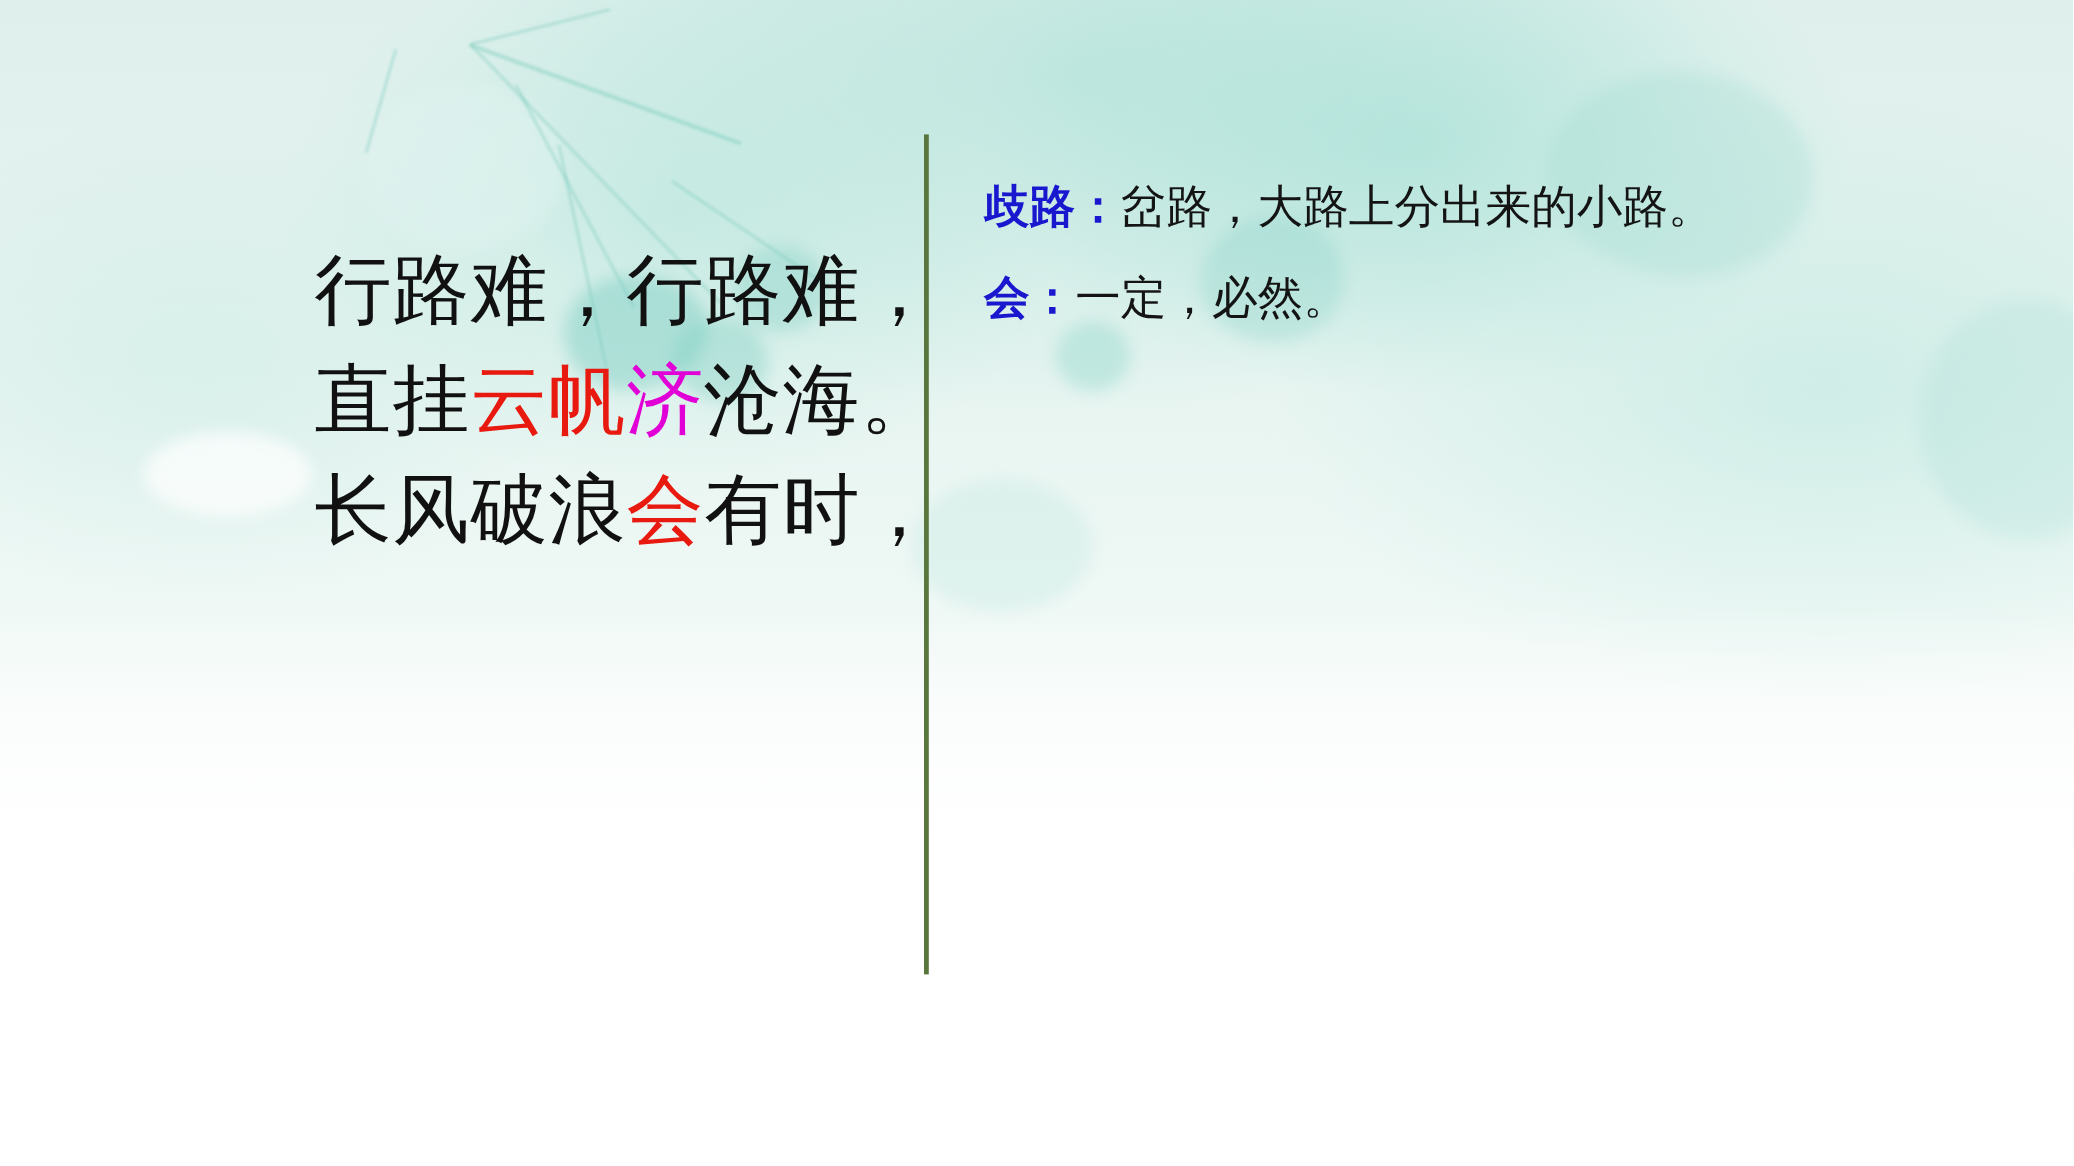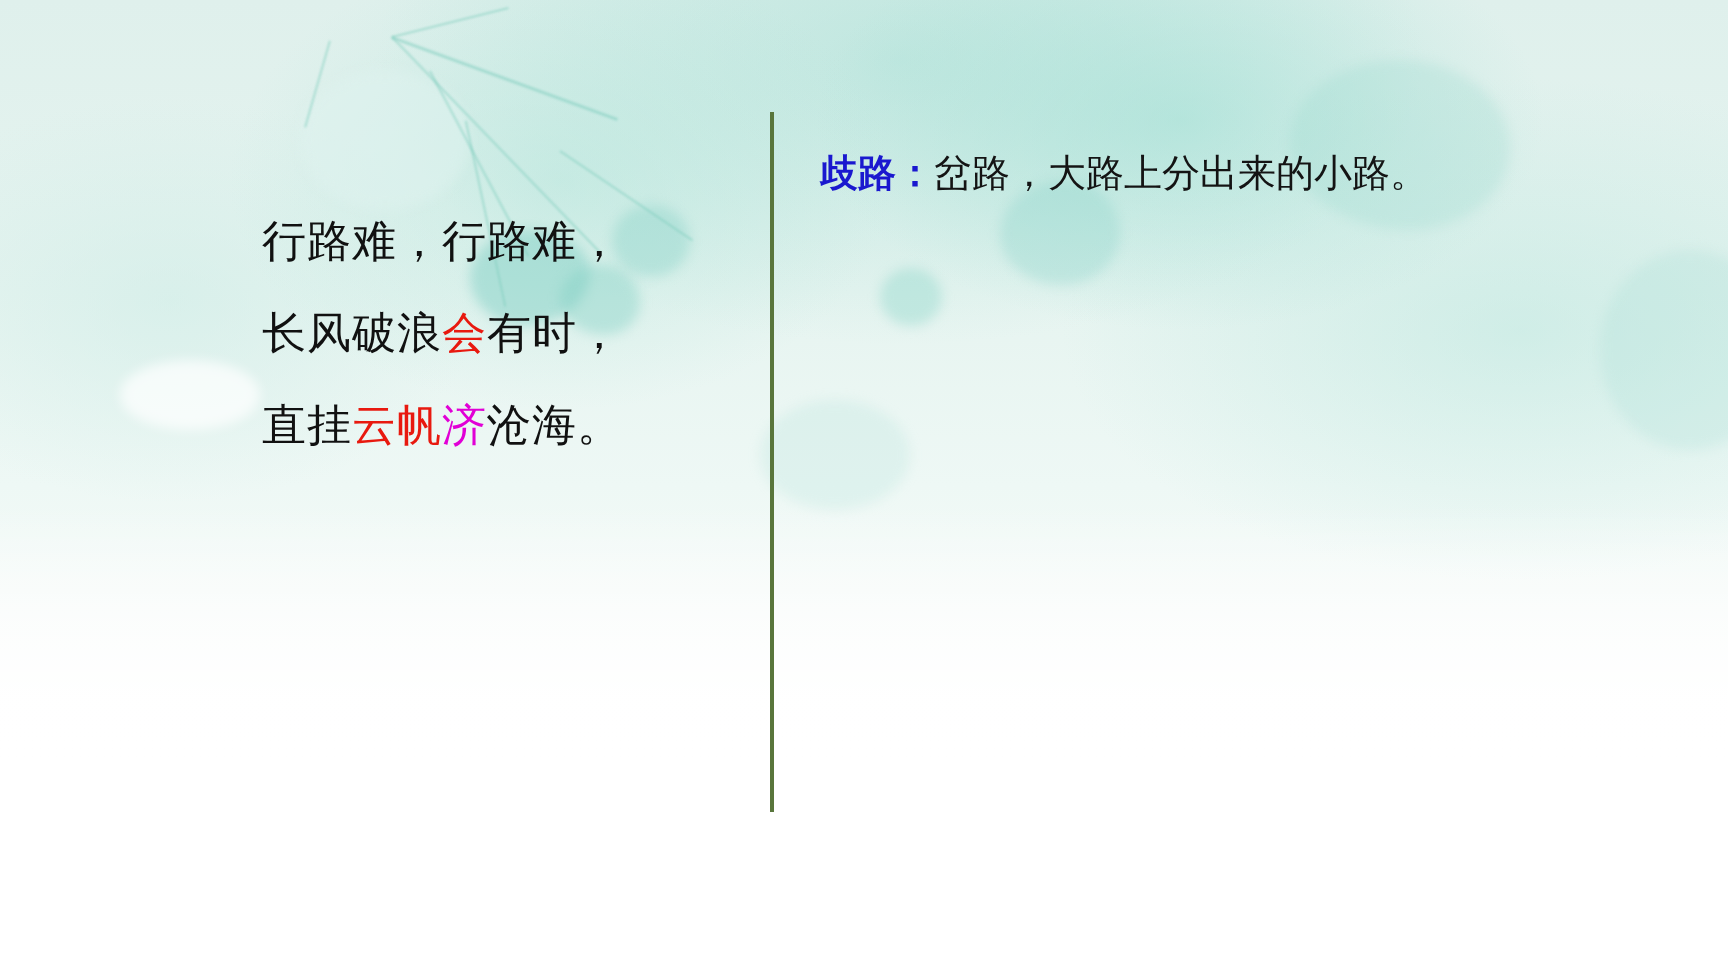--- a/index.html
+++ b/index.html
@@ -76,21 +76,21 @@
   }
 
   
   .poem {
     position: absolute;
     left: 262px;
     top: 196px;
     width: 430px;
   }
   .poem-line {
-    font-size: 44px;
+    font-size: 64px;
     line-height: 92px;
     color: #111111;
     letter-spacing: 1px;
     white-space: nowrap;
     font-weight: 400;
   }
   .hl-red  { color: #e8190f; }
   .hl-mag  { color: #e100d6; }
 
   
@@ -143,21 +143,22 @@
   <div class="streak s3"></div>
   <div class="streak s4"></div>
   <div class="streak s5"></div>
   <div class="streak s6"></div>
   <div class="streak s7"></div>
 
   <div class="divider"></div>
 
   <div class="poem" id="poem-block">
       <div class="poem-line"><span>行路难，行路难，</span></div>
+      <div class="poem-line"><span>直挂</span><span class="hl-red">云帆</span><span class="hl-mag">济</span><span>沧海。</span></div>
       <div class="poem-line"><span>长风破浪</span><span class="hl-red">会</span><span>有时，</span></div>
-      <div class="poem-line"><span>直挂</span><span class="hl-red">云帆</span><span class="hl-mag">济</span><span>沧海。</span></div>
     </div>
 
   <div class="notes" id="notes-block">
       <div class="note"><span class="term">歧路</span><span class="term-colon">：</span><span class="gloss">岔路，大路上分出来的小路。</span></div>
+      <div class="note"><span class="term">会</span><span class="term-colon">：</span><span class="gloss">一定，必然。</span></div>
     </div>
 
 </div>
 
 </body></html>

